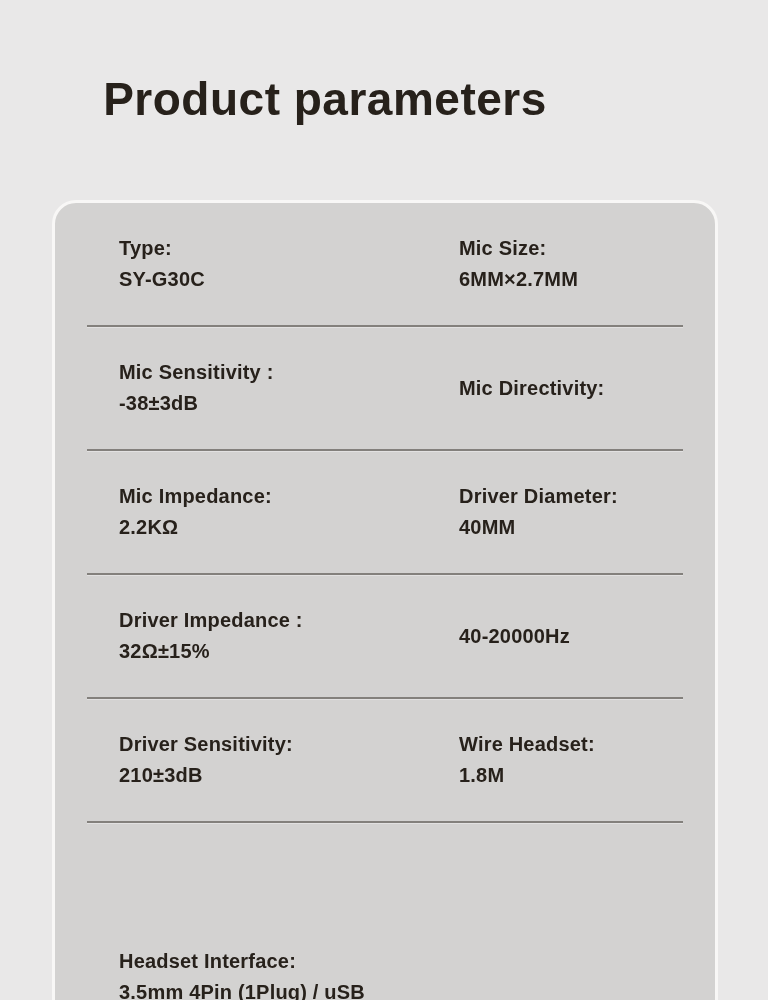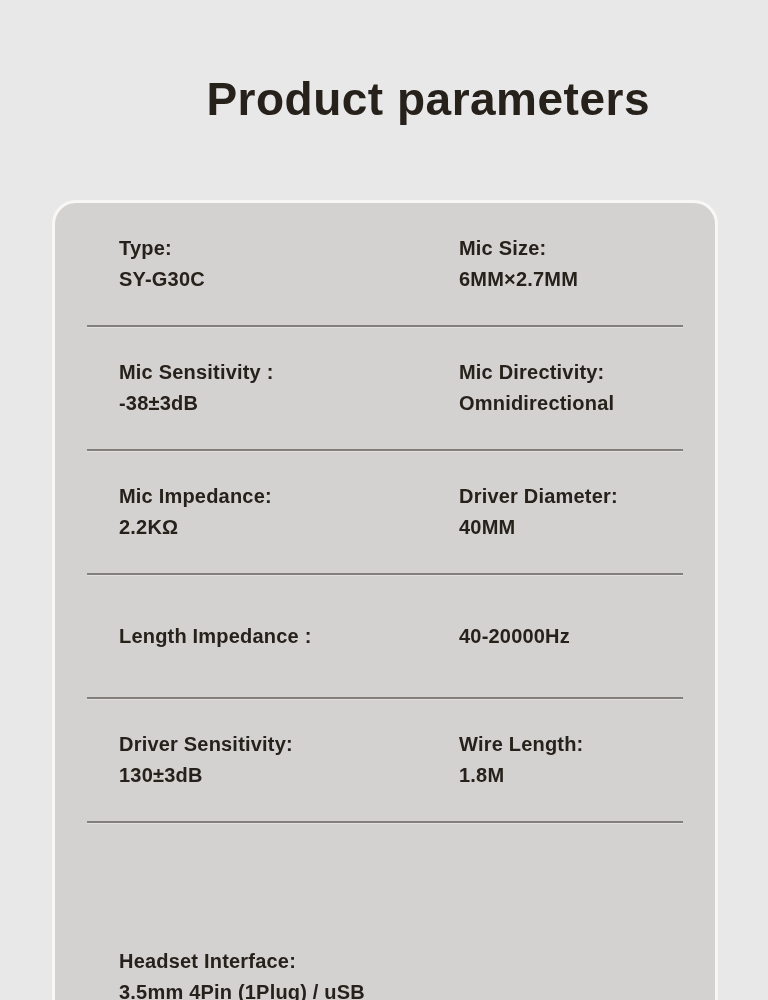--- a/index.html
+++ b/index.html
@@ -16,21 +16,21 @@
     font-family:"Liberation Sans","DejaVu Sans",sans-serif;
     color:var(--text-color);
     position:relative;
     overflow:hidden;
   }
   .page-title{
     position:absolute;
     top:72px;
     left:0;
     width:650px;
-    text-align:right;
+    text-align:center;
     font-size:46px;
     font-weight:700;
     letter-spacing:0.5px;
     color:var(--text-color);
   }
   .spec-card{
     position:absolute;
     left:52px;
     top:200px;
     width:666px;
@@ -99,54 +99,54 @@
   </div>
   <div class="divider"></div>
 
   <div class="spec-row">
     <div class="spec-cell cell-left">
       <div class="spec-label">Mic Sensitivity :</div>
       <div class="spec-value">-38±3dB</div>
     </div>
     <div class="spec-cell cell-right">
       <div class="spec-label">Mic Directivity:</div>
-      <div class="spec-value">Omnidirectional</div>
     </div>
   </div>
   <div class="divider"></div>
 
   <div class="spec-row">
     <div class="spec-cell cell-left">
       <div class="spec-label">Mic Impedance:</div>
       <div class="spec-value">2.2KΩ</div>
     </div>
     <div class="spec-cell cell-right">
       <div class="spec-label">Driver Diameter:</div>
       <div class="spec-value">40MM</div>
     </div>
   </div>
   <div class="divider"></div>
 
   <div class="spec-row">
     <div class="spec-cell cell-left">
-      <div class="spec-label">Length Impedance :</div>
+      <div class="spec-label">Driver Impedance :</div>
+      <div class="spec-value">32Ω±15%</div>
     </div>
     <div class="spec-cell cell-right">
       <div class="spec-value">40-20000Hz</div>
     </div>
   </div>
   <div class="divider"></div>
 
   <div class="spec-row">
     <div class="spec-cell cell-left">
       <div class="spec-label">Driver Sensitivity:</div>
-      <div class="spec-value">130±3dB</div>
+      <div class="spec-value">210±3dB</div>
     </div>
     <div class="spec-cell cell-right">
-      <div class="spec-label">Wire Length:</div>
+      <div class="spec-label">Wire Headset:</div>
       <div class="spec-value">1.8M</div>
     </div>
   </div>
   <div class="divider"></div>
 
   <div class="spec-row last">
     <div class="spec-cell cell-left">
       <div class="spec-label">Headset Interface:</div>
       <div class="spec-value">3.5mm 4Pin (1Plug) / uSB</div>
     </div>

